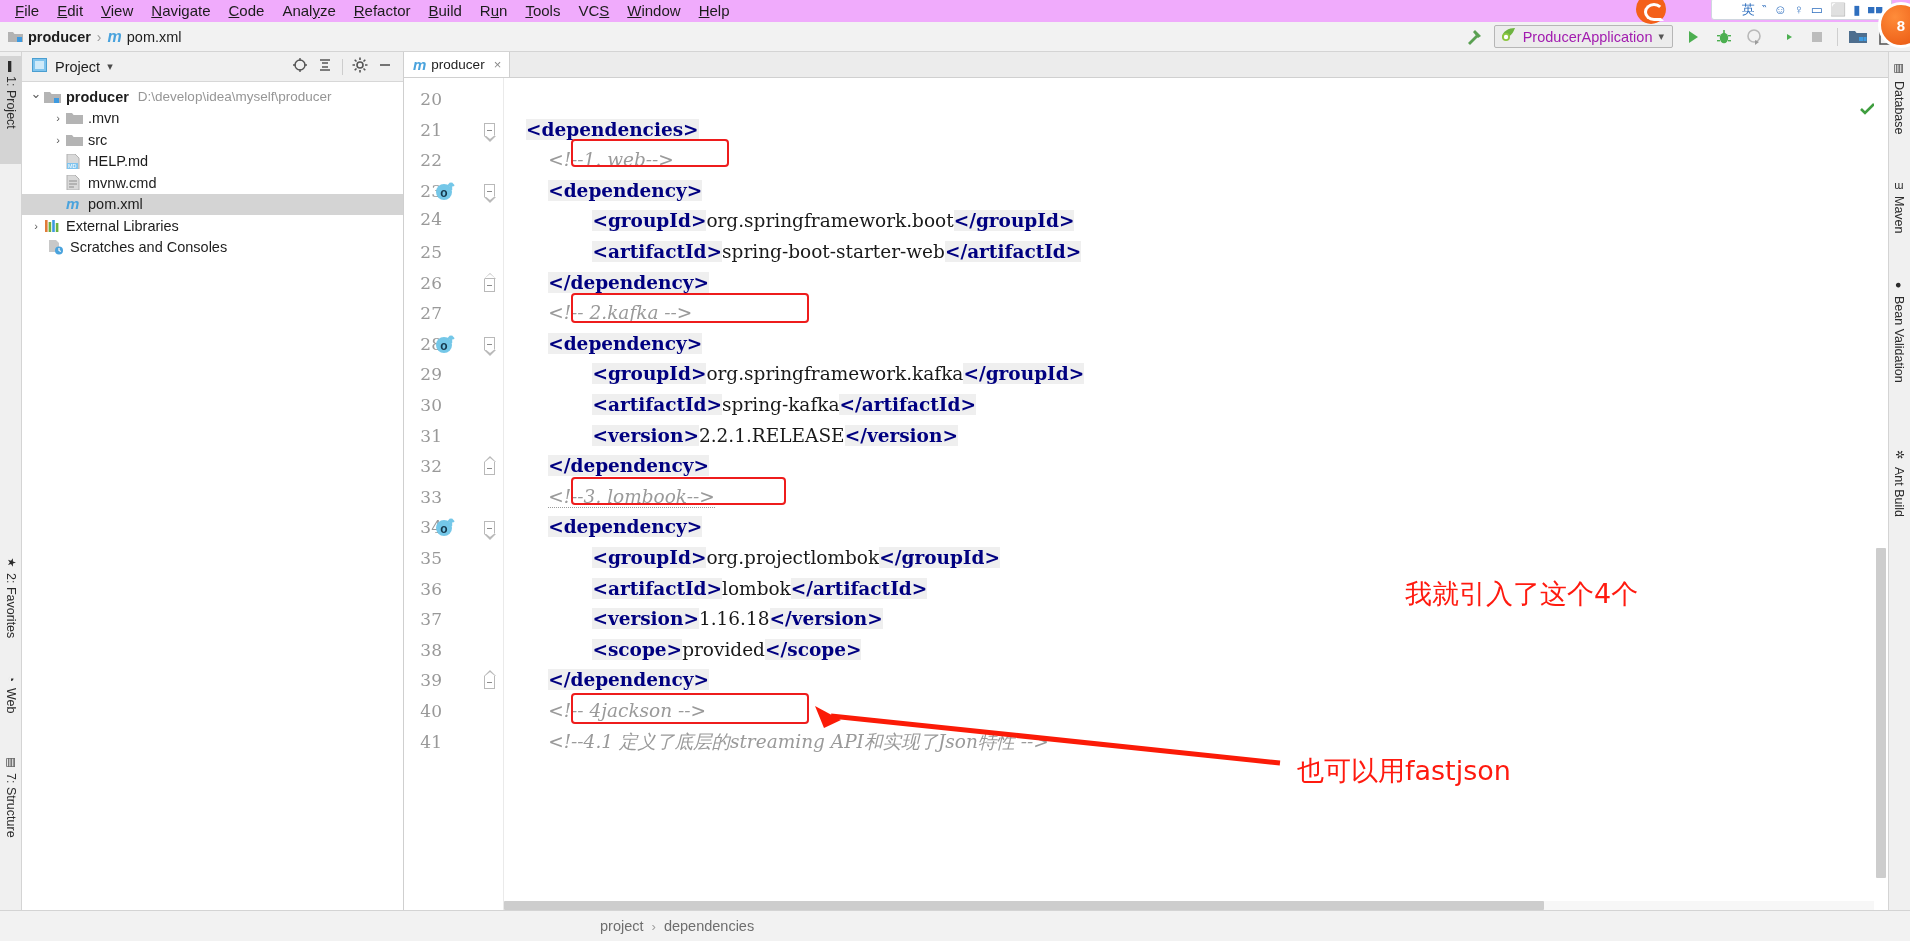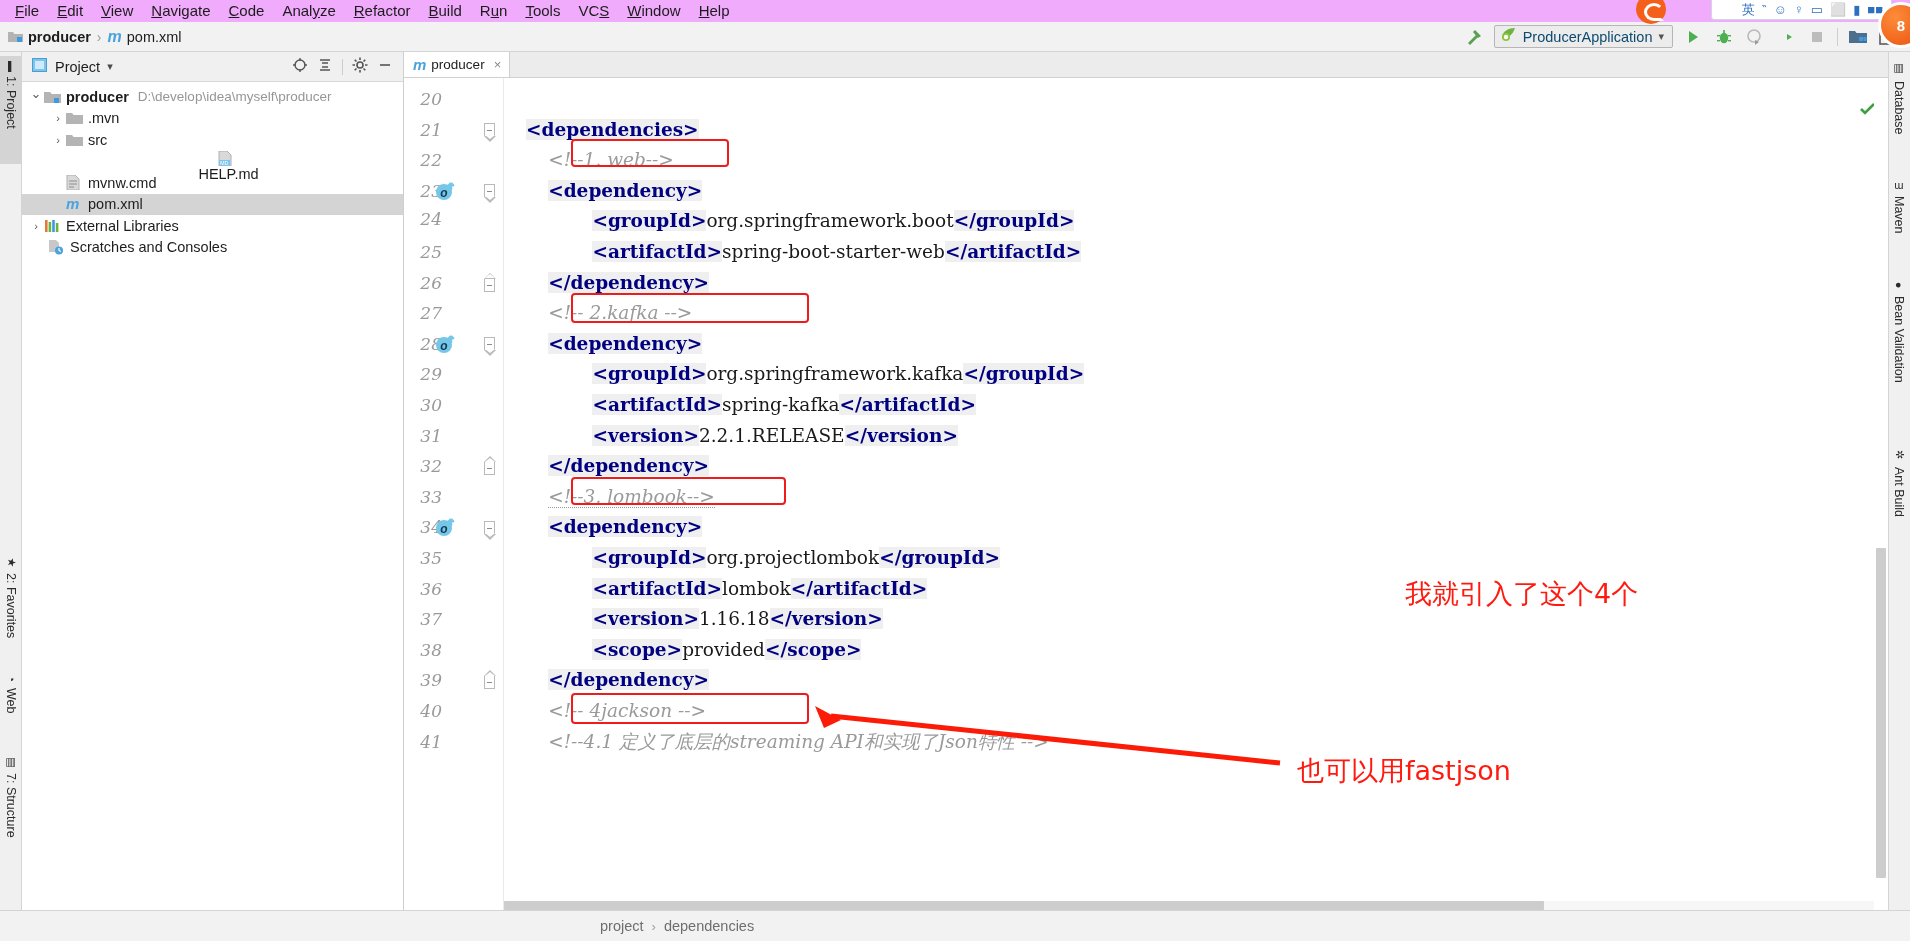--- a/index.html
+++ b/index.html
@@ -33,21 +33,21 @@
   .crumb { font-size: 14.5px; color: #1d1d1d; display: flex; align-items: center; gap: 5px; }
   .crumb.bold { font-weight: bold; }
   .crumb-sep { color: #9a9a9a; font-size: 14px; margin: 0 3px; }
 
   .navright { margin-left: auto; display: flex; align-items: center; gap: 9px; padding-right: 10px; }
   .runcombo {
     display: flex; align-items: center; gap: 6px;
     height: 23px; padding: 0 8px 0 5px;
     border: 1px solid #b6b6b6; background: #ececec; border-radius: 2px;
   }
-  .runcombo .label { font-size: 14.5px; color: #0c4a6e; }
+  .runcombo .label { font-size: 14.5px; color: #a21caf; }
   .toolicon { width: 22px; height: 22px; display: flex; align-items: center; justify-content: center; }
 
   
   .leftstrip {
     position: absolute; left: 0; top: 52px; width: 22px; height: 858px;
     background: #f0f0f0; border-right: 1px solid #d4d4d4;
   }
   .vtab {
     position: absolute; left: 0; width: 22px;
     writing-mode: vertical-rl; text-orientation: mixed;
@@ -98,21 +98,20 @@
   .etab {
     display: flex; align-items: center; gap: 5px; padding: 0 8px 0 9px;
     background: #ffffff; border-right: 1px solid #d0d0d0; font-size: 13.5px; color: #1d1d1d;
   }
   .etab .x { color: #888; font-size: 13px; margin-left: 4px; }
 
   .editor { position: relative; height: 832px; background: #ffffff; overflow: hidden; }
   .gutter {
     position: absolute; left: 0; top: 0; width: 100px; height: 100%;
     background: #ffffff;
-    font-style: italic;
   }
   .gutter-sep { position: absolute; left: 99px; top: 0; width: 1px; height: 100%; background: #eaeaea; }
   .lnum {
     position: absolute; right: 62px; width: 40px; text-align: right;
     font-family: "DejaVu Serif", "Liberation Serif", serif;
     font-size: 17px; color: #999999; line-height: 30.6px;
   }
   .foldmark {
     position: absolute; left: 78px; width: 14px; height: 16px;
     color: #b0b0b0; font-size: 10px; display: flex; align-items: center; justify-content: center;
@@ -406,21 +405,21 @@
         </div>
         <div class="trow" style="padding-left: 28px;">
           <span class="tw">›</span>
           <span style="display: inline-flex; width: 18px; align-items: center;">
             <svg width="17" height="14" viewBox="0 0 17 14">
               <path d="M0 2 L6 2 L7.6 4 L17 4 L17 13 L0 13 Z" fill="#b4b4b4"></path>
             </svg>
           </span>
           <span class="tlabel">src</span>
         </div>
-        <div class="trow" style="padding-left: 28px; flex-direction: column;">
+        <div class="trow" style="padding-left: 28px;">
           <span class="tw"></span>
           <span style="display: inline-flex; width: 18px; align-items: center;">
             <svg width="15" height="15" viewBox="0 0 15 15">
               <path d="M1 0 L9 0 L13 4 L13 15 L1 15 Z" fill="#d9d9d9" stroke="#b0b0b0"></path>
               <rect x="1" y="9" width="11" height="6" fill="#7fc4ee"></rect>
               <text x="2" y="14" font-size="5.5" fill="#fff" font-family="sans-serif">MD</text>
             </svg>
           </span>
           <span class="tlabel">HELP.md</span>
         </div>

